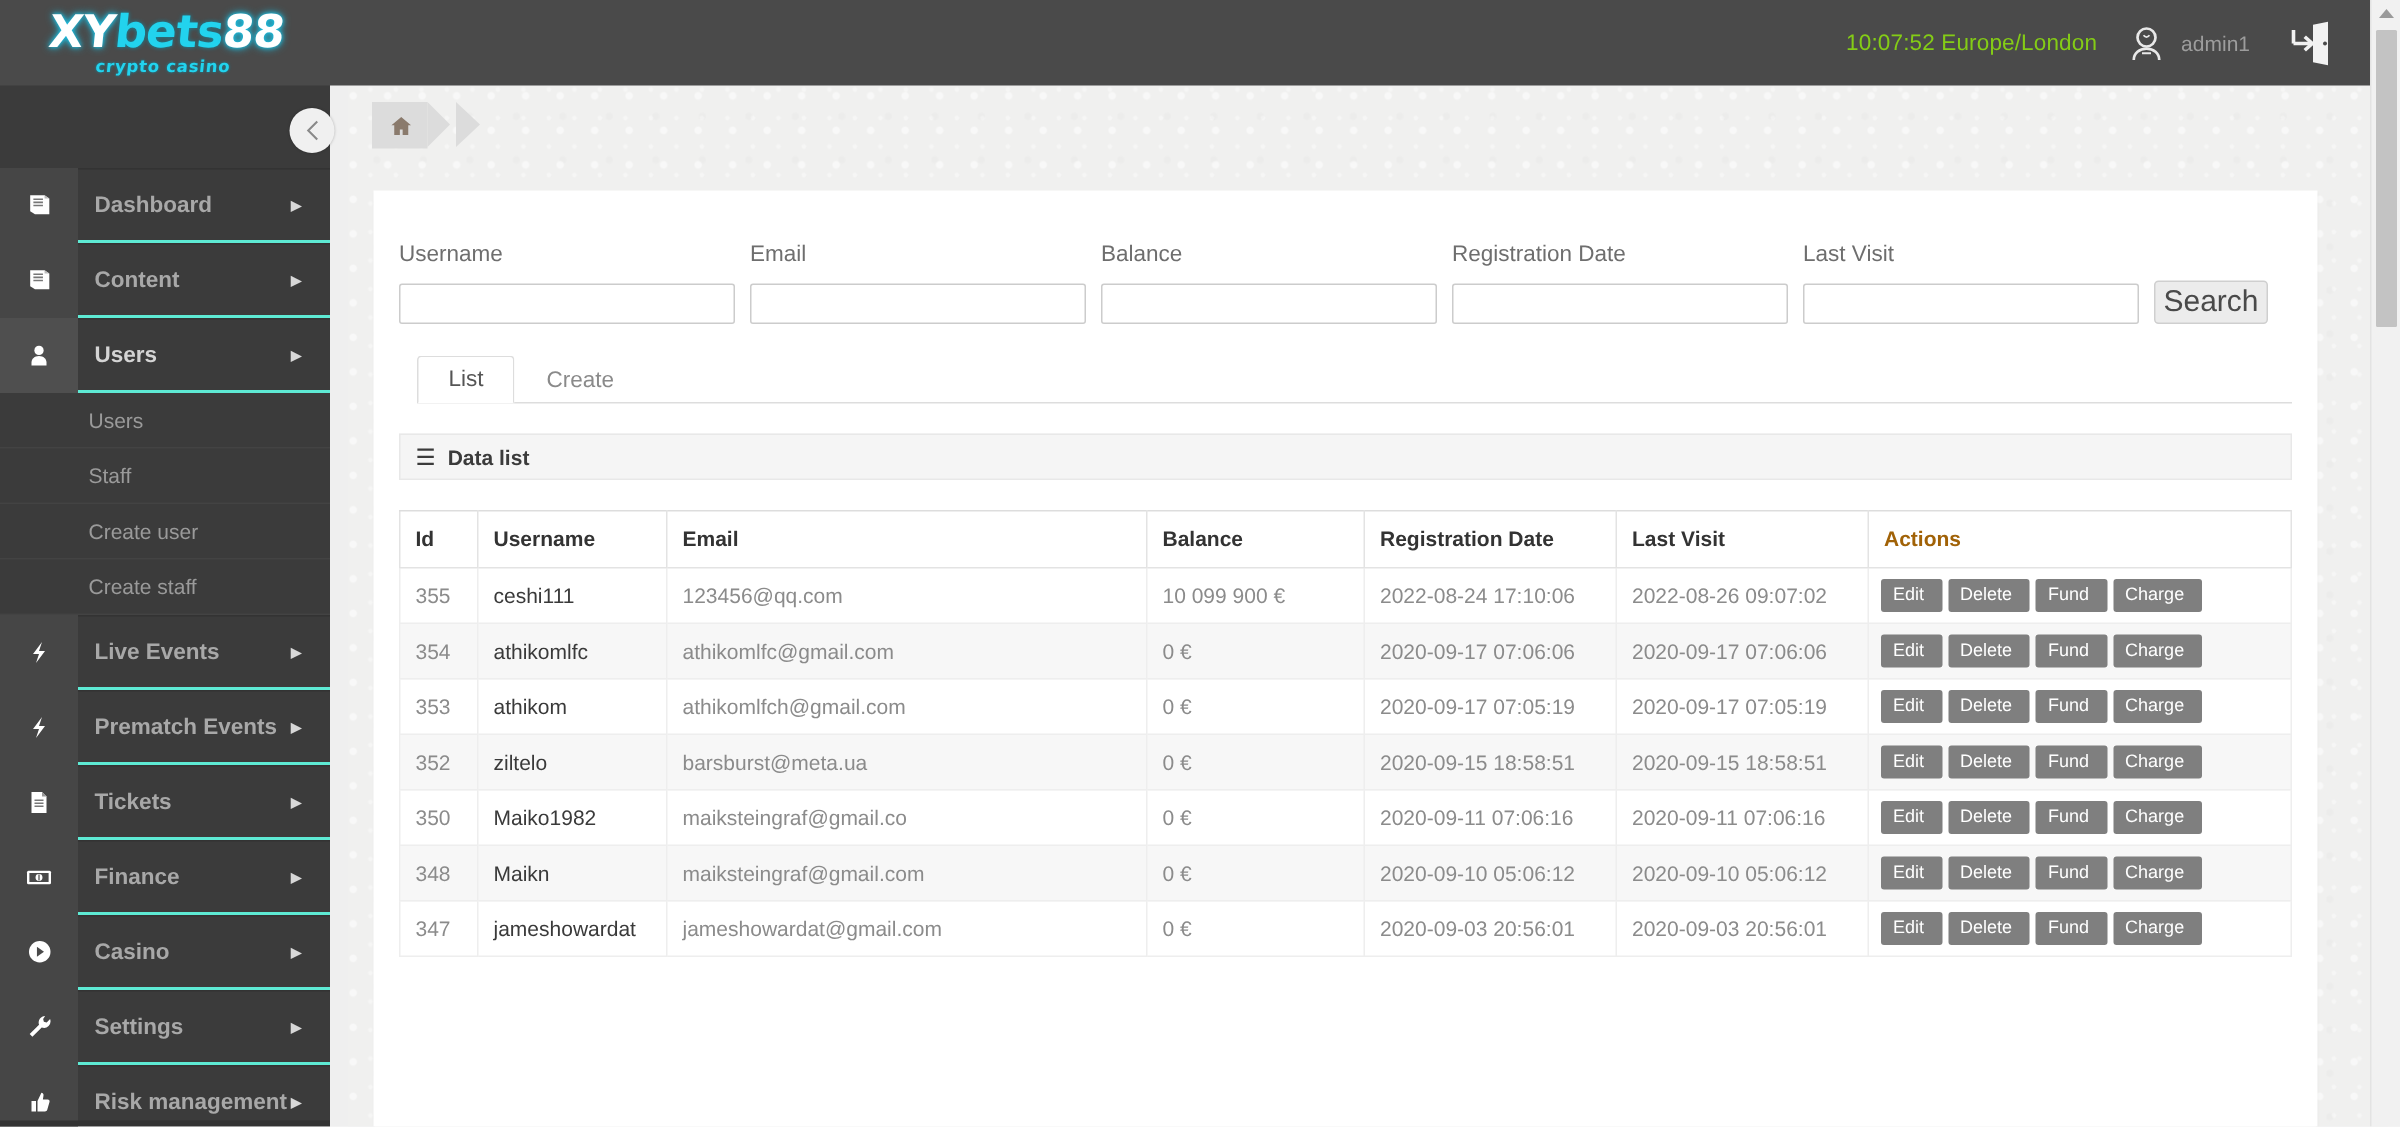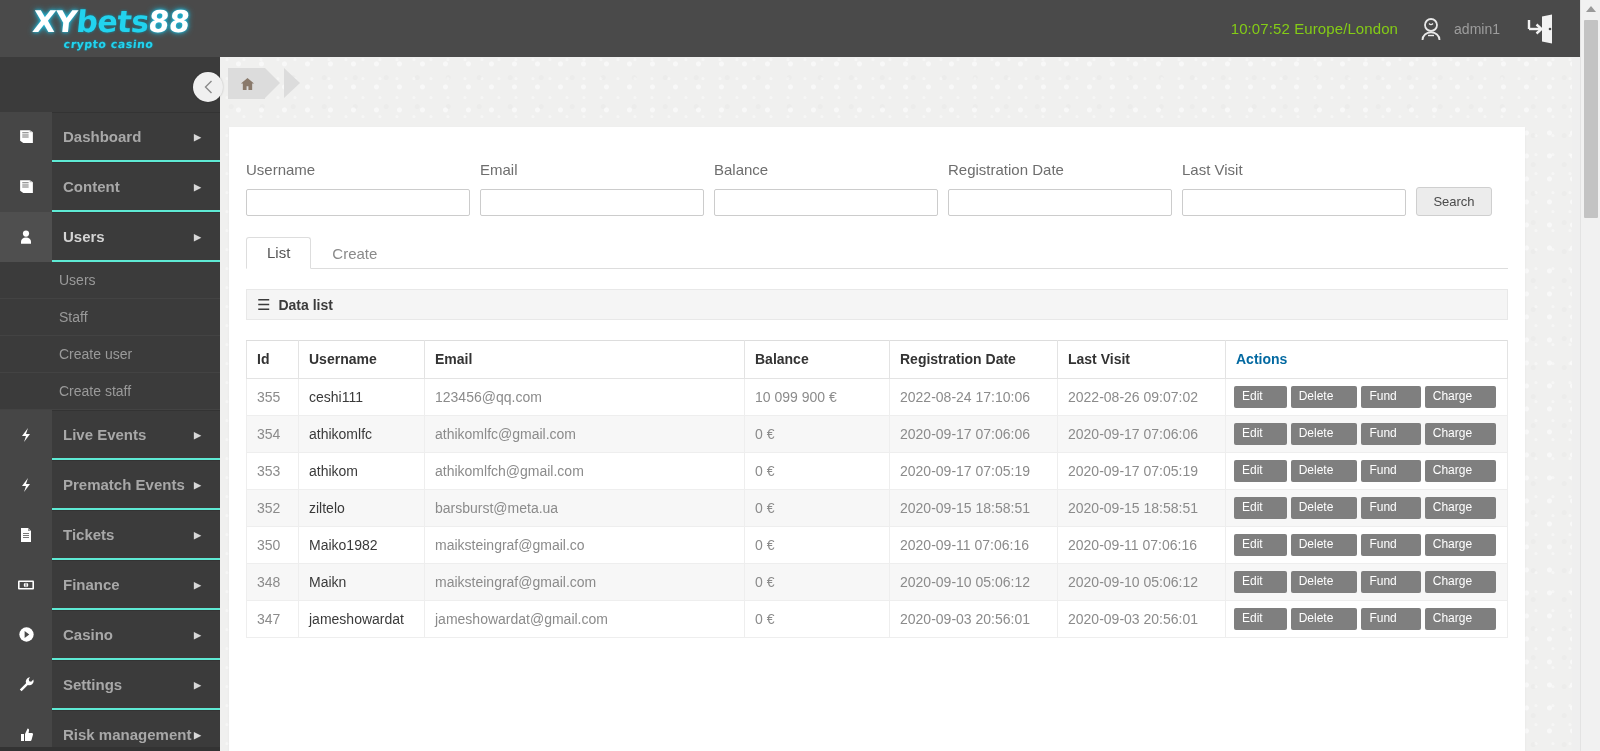--- a/index.html
+++ b/index.html
@@ -125,21 +125,21 @@
     width: 30px; height: 30px;
     display: flex; align-items: center; justify-content: center;
     margin-right: 8px;
   }
   #user-name { color: #9d9d9d; font-size: 14px; margin-right: 26px; }
   #logout-btn { display: flex; align-items: center; justify-content: center; cursor: pointer; }
 
   
   #content {
     position: absolute;
-    left: 212px; top: 57px;
+    left: 232px; top: 57px;
     width: 1360px; height: 694px;
     background: #f0f0ef;
     background-image:
       radial-gradient(circle at 15% 30%, rgba(255,255,255,.55) 0 2px, transparent 3px),
       radial-gradient(circle at 62% 71%, rgba(0,0,0,.015) 0 2px, transparent 3px),
       radial-gradient(circle at 88% 14%, rgba(255,255,255,.4) 0 1px, transparent 2px);
     background-size: 23px 23px, 31px 29px, 17px 19px;
   }
 
   
@@ -213,29 +213,29 @@
   .w-balance  { width: 224px; }
   .w-regdate  { width: 224px; }
   .w-lastvisit{ width: 224px; }
   #search-button {
     height: 29px;
     min-width: 76px;
     background: #ececec;
     border: 1px solid #cfcfcf;
     border-radius: 3px;
     font-family: "Liberation Sans", sans-serif;
-    font-size: 13px;
+    font-size: 20px;
     color: #4a4a4a;
     cursor: pointer;
     margin-bottom: 0;
   }
 
   
   #tabs {
-    margin: 21px 17px 0 17px;
+    margin: 21px 17px 0 29px;
     border-bottom: 1px solid #ddd;
     display: flex;
     align-items: flex-end;
     height: 32px;
   }
   .tab {
     font-size: 15px;
     color: #8a8a8a;
     padding: 6px 20px 7px 20px;
     cursor: pointer;
@@ -277,21 +277,21 @@
     text-align: left;
     font-weight: bold;
     color: #333;
     font-size: 14px;
     padding: 10px 10px 11px 10px;
     border: 1px solid #e3e3e3;
     border-top: 1px solid #ddd;
     background: #fff;
     white-space: nowrap;
   }
-  table.dt th.col-actions { color: #0369a1; }
+  table.dt th.col-actions { color: #a16207; }
   table.dt td {
     padding: 10px 10px;
     border: 1px solid #eee;
     color: #8b8b8b;
     vertical-align: middle;
     white-space: nowrap;
   }
   table.dt td.c-username { color: #3a3a3a; }
   table.dt tbody tr:nth-child(even) { background: #f7f7f7; }
   table.dt td.c-actions { padding: 6px 8px; }
@@ -304,21 +304,21 @@
   .col-lastvisit { width: 168px; }
 
   .act-btn {
     display: inline-block;
     background: #7f7f7f;
     color: #fff;
     border: none;
     border-radius: 2px;
     font-family: "Liberation Sans", sans-serif;
     font-size: 12px;
-    padding: 4px 24px 5px 8px;
+    padding: 4px 12px 5px 8px;
     margin-right: 4px;
     cursor: pointer;
     line-height: 1.1;
   }
   .act-btn:last-child { margin-right: 0; }
 
   
   #vscroll {
     position: absolute;
     right: 0; top: 0;

